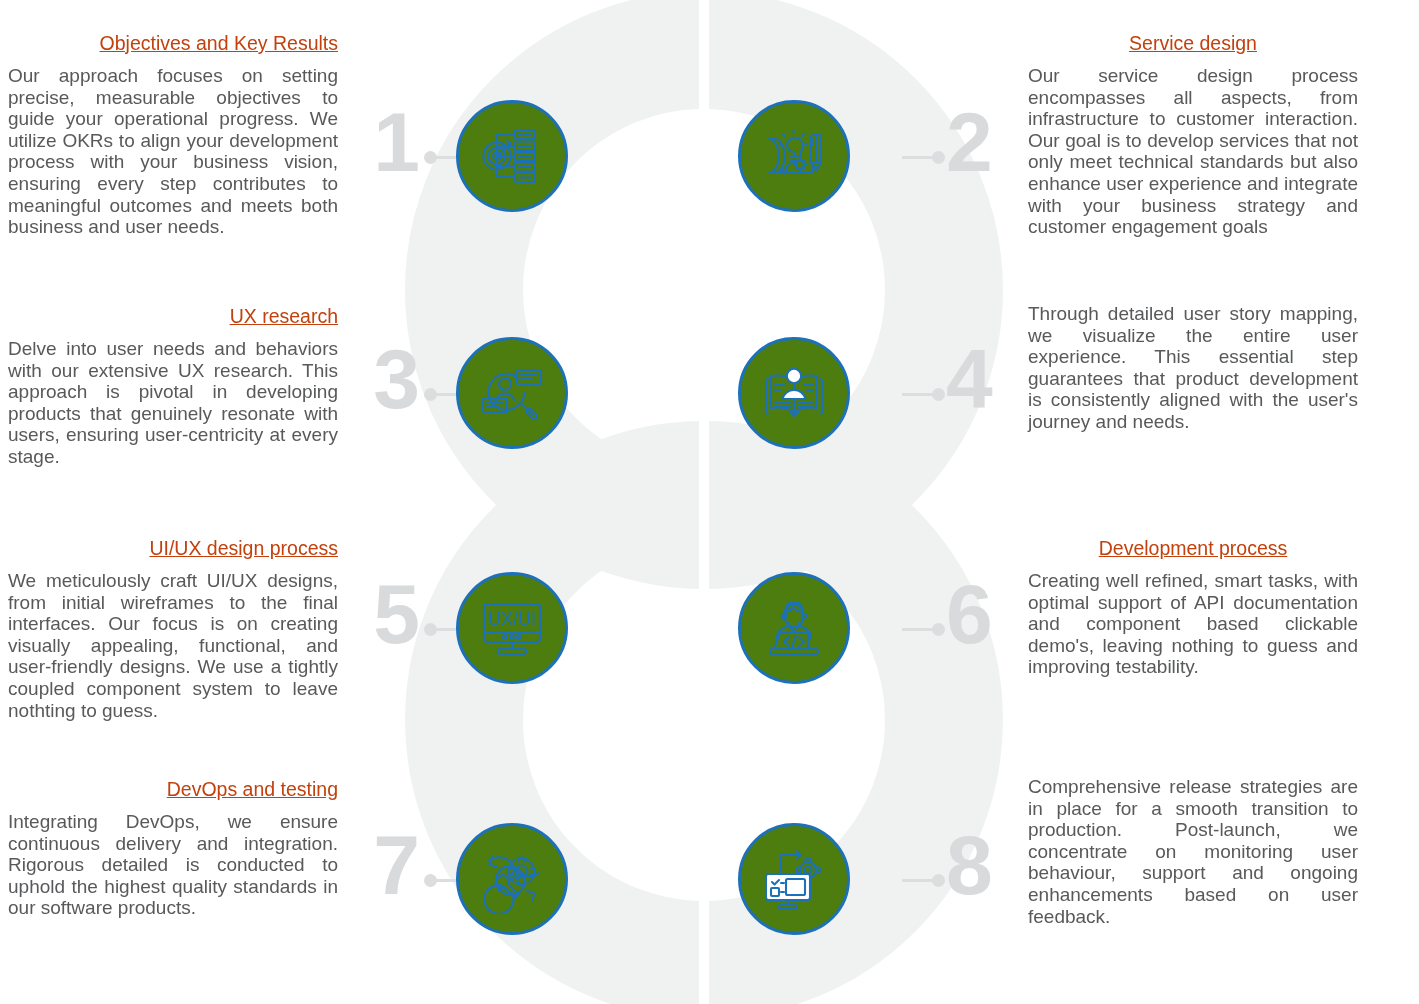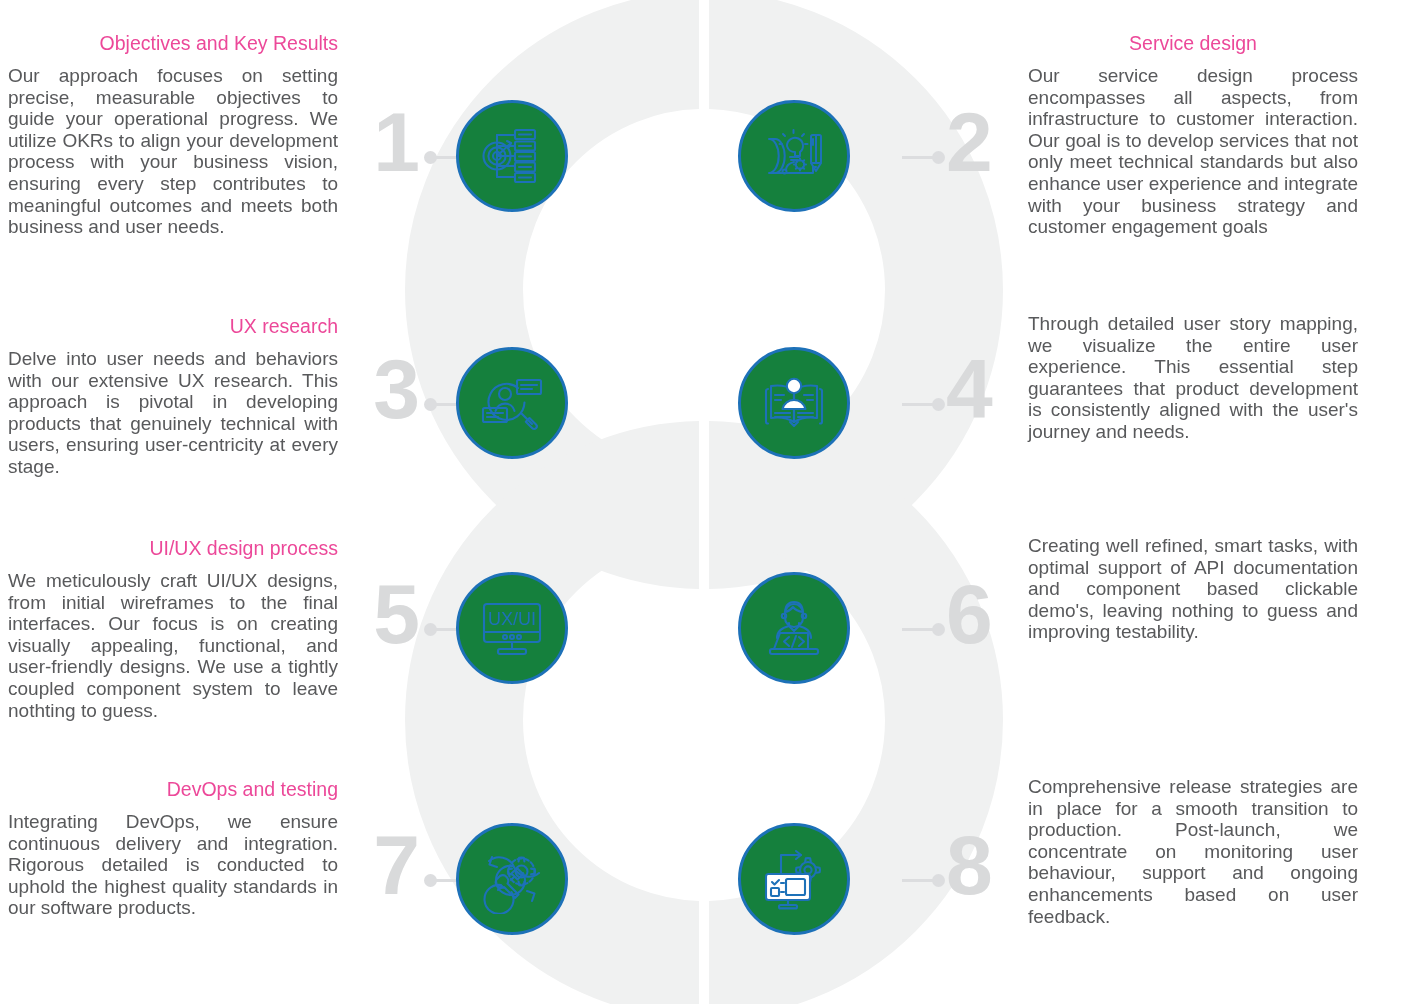--- a/index.html
+++ b/index.html
@@ -29,36 +29,37 @@
 
   
   .row {
     position: absolute;
     left: 0;
     width: 1419px;
     display: flex;
     align-items: flex-start;
   }
   .row-1 { top: 30px; }
-  .row-2 { top: 313px; }
+  .row-2 { top: 303px; }
   .row-3 { top: 535px; }
   .row-4 { top: 776px; }
 
   
   .text-block { width: 330px; }
   .text-left  { margin-left: 8px; text-align: justify; }
   .text-right { margin-left: 0; text-align: justify; }
 
   .block-title {
     font-size: 19.5px;
-    color: #ec4899;
+    color: #c2410c;
     font-weight: 400;
     line-height: 26px;
     margin-bottom: 9px;
     white-space: nowrap;
+    text-decoration: underline;
   }
   .title-right { text-align: center; }
   .title-left  { text-align: right; }
 
   .block-body {
     font-size: 19px;
     line-height: 21.6px;
     color: #58595b;
     text-align: justify;
     text-justify: inter-word;
@@ -99,21 +100,21 @@
     background: #dcdddf;
     top: 51px;
   }
 
   .badge {
     position: absolute;
     top: 0;
     width: 112px; height: 112px;
     border-radius: 50%;
     border: 3.5px solid #1d71b8;
-    background: #15803d;
+    background: #4d7c0f;
     display: flex;
     align-items: center;
     justify-content: center;
   }
   .badge-left  { left: 118px; }
   .badge-right { left: 400px; }
   .badge svg { display: block; }
 
   
   .center-1 { margin-top: 70px; }
@@ -220,21 +221,21 @@
     <div class="text-block text-right">
       <div class="block-title title-right">Service design</div>
       <div class="block-body">Our service design process encompasses all aspects, from infrastructure to customer interaction. Our goal is to develop services that not only meet technical standards but also enhance user experience and integrate with your business strategy and customer engagement goals</div>
     </div>
   </div>
 
   <div class="row row-2">
 
     <div class="text-block text-left">
       <div class="block-title title-left">UX research</div>
-      <div class="block-body">Delve into user needs and behaviors with our extensive UX research. This approach is pivotal in developing products that genuinely technical with users, ensuring user-centricity at every stage.</div>
+      <div class="block-body">Delve into user needs and behaviors with our extensive UX research. This approach is pivotal in developing products that genuinely resonate with users, ensuring user-centricity at every stage.</div>
     </div>
 
     <div class="center center-2">
       <div class="num num-left">3</div>
       <div class="conn-dot" style="left:86px;"></div>
       <div class="connector" style="left:92px; width:34px;"></div>
 
       <div class="badge badge-left">
         <svg width="70" height="70" viewBox="0 0 70 70" fill="none" stroke="#1d71b8" stroke-width="2.1" stroke-linecap="round" stroke-linejoin="round">
           <path d="M41 20 a18 18 0 1 0 6.5 14.5"></path>
@@ -324,20 +325,21 @@
           <line x1="38" y1="44" x2="34" y2="55"></line>
         </svg>
       </div>
 
       <div class="connector" style="left:564px; width:34px;"></div>
       <div class="conn-dot" style="left:594px;"></div>
       <div class="num num-right">6</div>
     </div>
 
     <div class="text-block text-right">
+      <div class="block-title title-right">Development process</div>
       <div class="block-body">Creating well refined, smart tasks, with optimal support of API documentation and component based clickable demo's, leaving nothing to guess and improving testability.</div>
     </div>
   </div>
 
   <div class="row row-4">
 
     <div class="text-block text-left">
       <div class="block-title title-left">DevOps and testing</div>
       <div class="block-body">Integrating DevOps, we ensure continuous delivery and integration. Rigorous detailed is conducted to uphold the highest quality standards in our software products.</div>
     </div>

